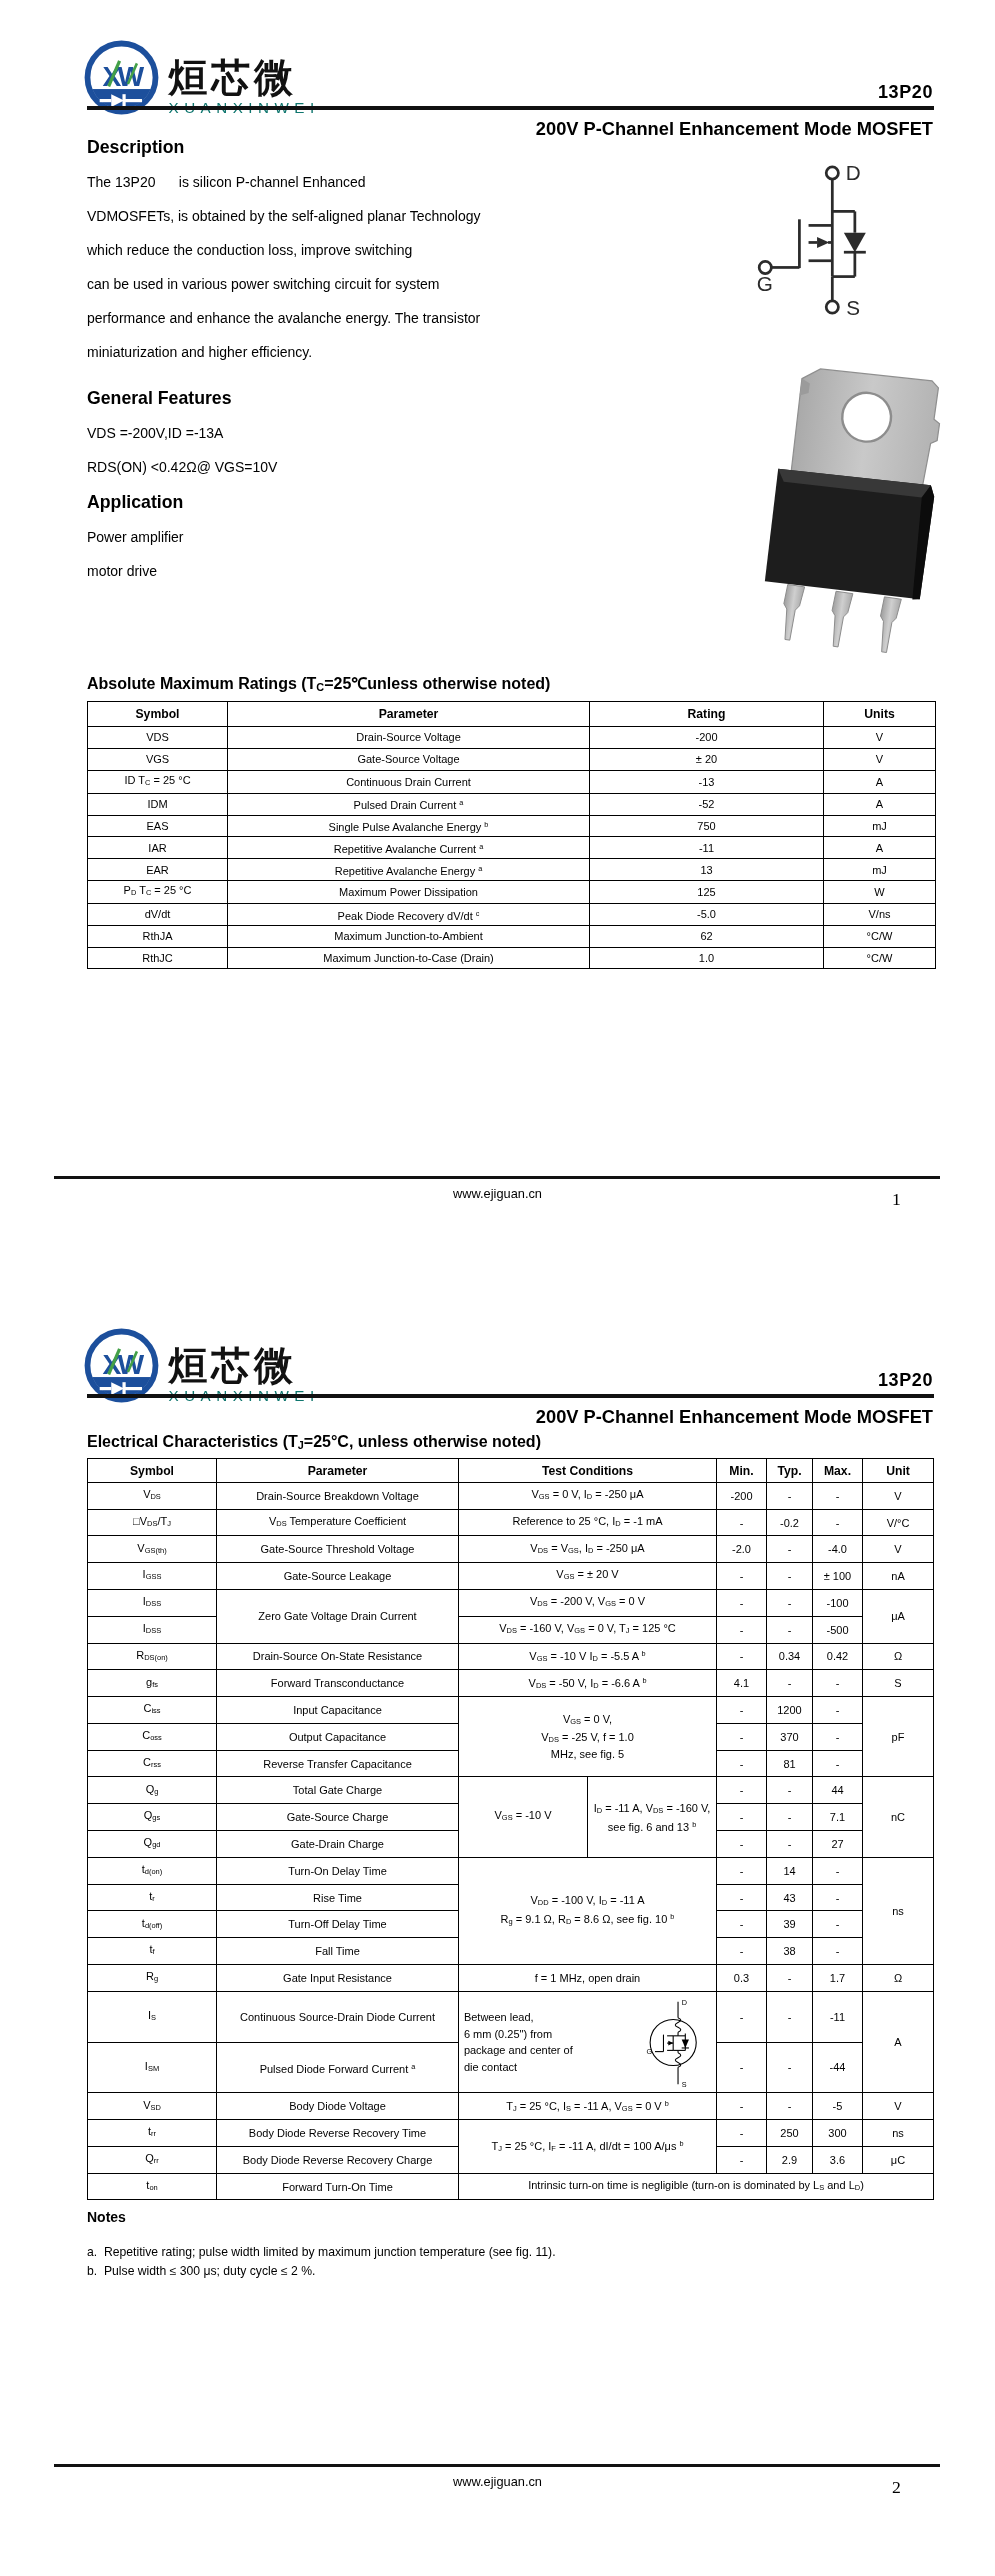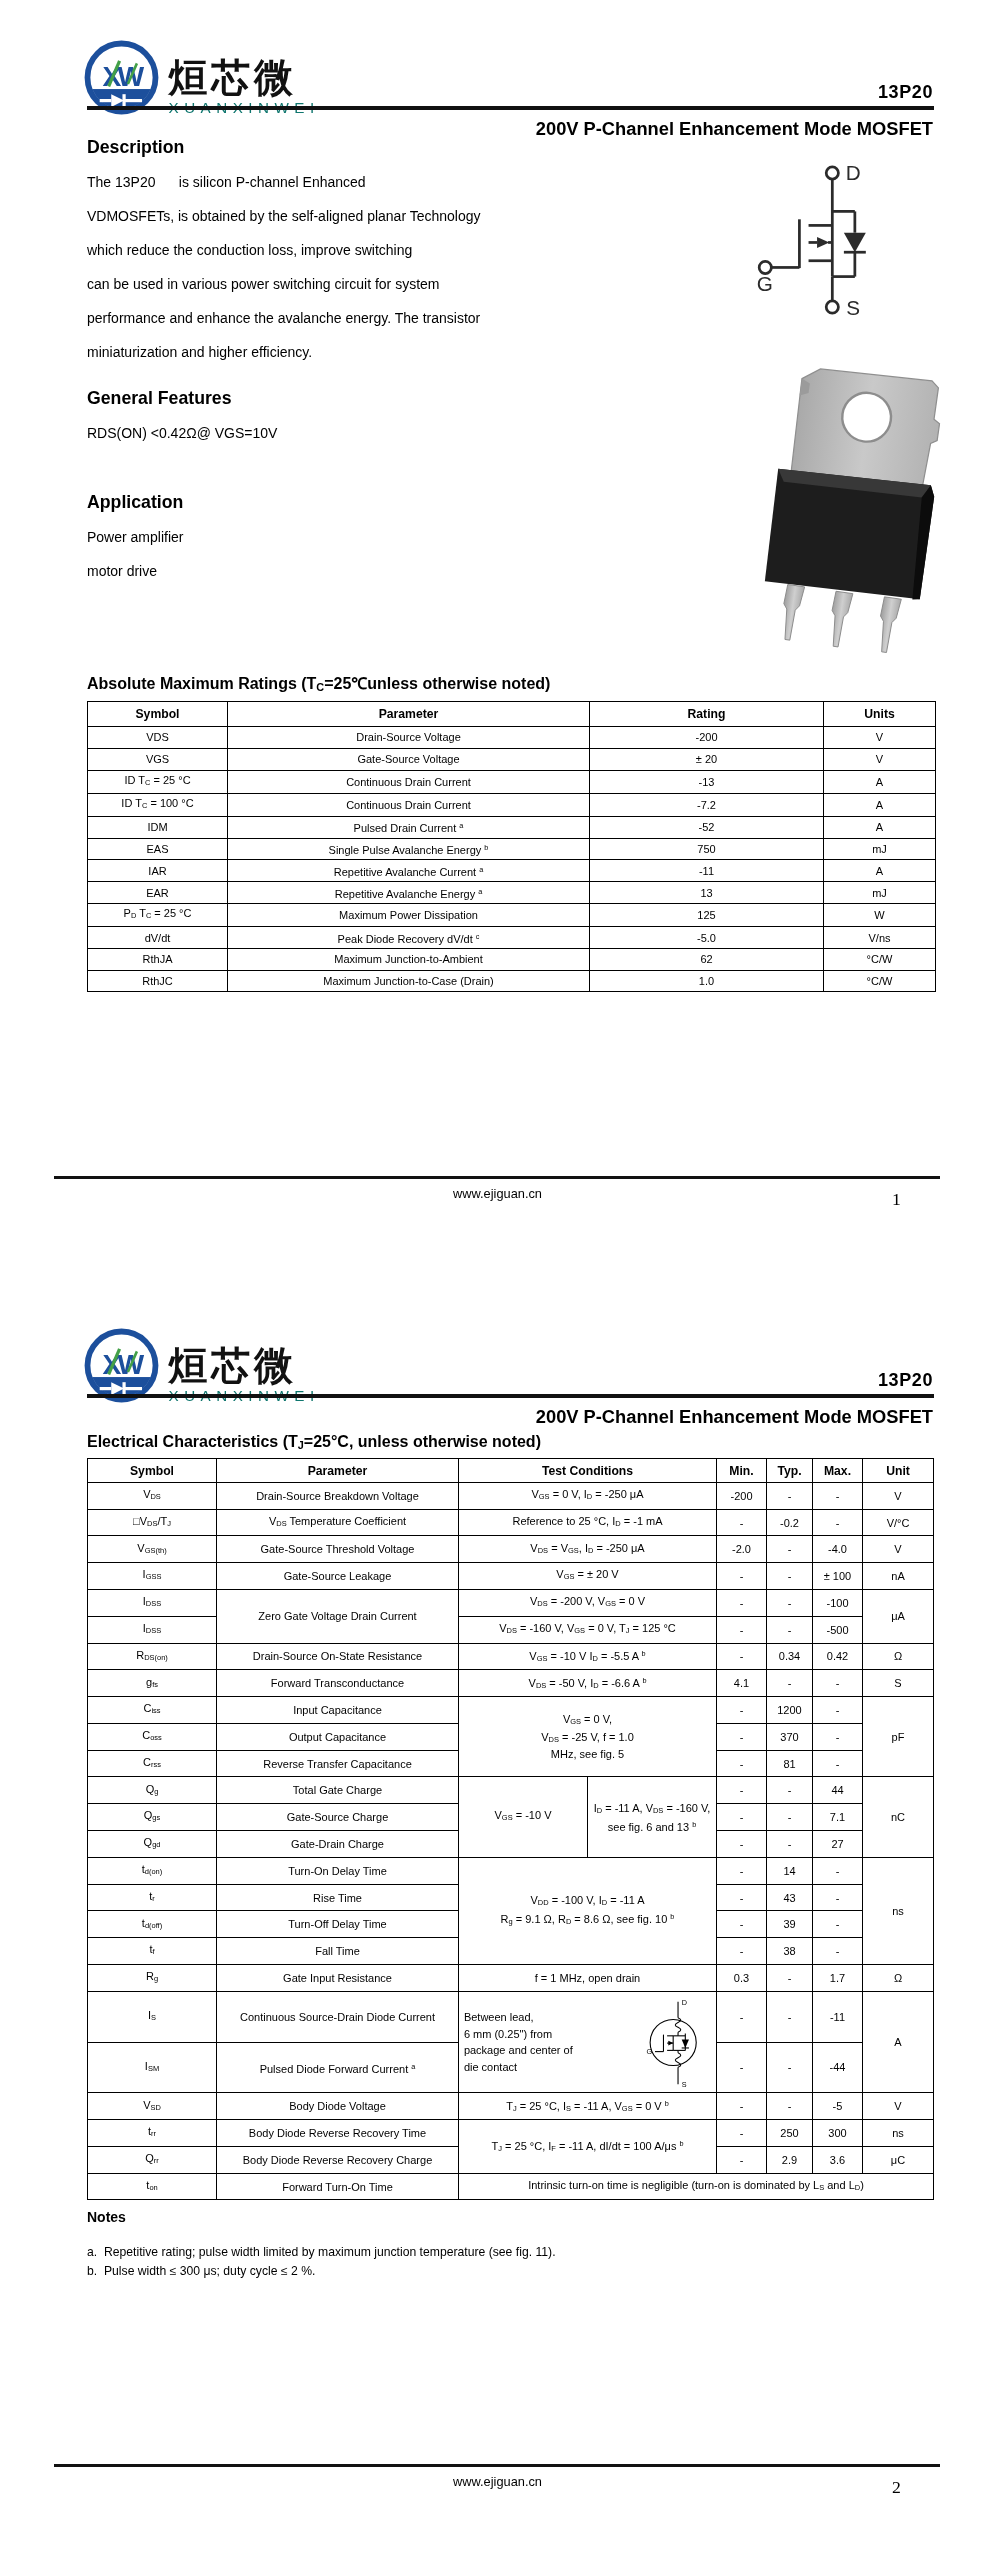--- a/index.html
+++ b/index.html
@@ -99,20 +99,21 @@
       <div class="tline">which reduce the conduction loss, improve switching</div>
       <div class="tline">can be used in various power switching circuit for system</div>
       <div class="tline">performance and enhance the avalanche energy. The transistor</div>
       <div class="tline">miniaturization and higher efficiency.</div>
     </div>
   </div>
 
   <div class="sec sec-feat">
     <h2>General Features</h2>
     <div class="lines">
+      <div class="tline">VDS =-200V,ID =-13A</div>
       <div class="tline">RDS(ON) &lt;0.42Ω@ VGS=10V</div>
     </div>
   </div>
 
   <div class="sec sec-app">
     <h2>Application</h2>
     <div class="lines">
       <div class="tline">Power amplifier</div>
       <div class="tline">motor drive</div>
     </div>
@@ -199,26 +200,20 @@
           <tr>
             <td class="sym">VGS</td>
             <td class="param">Gate-Source Voltage</td>
             <td class="num">± 20</td>
             <td class="unit">V</td>
           </tr>
           <tr>
             <td class="sym">ID T<sub>C</sub> = 25 °C</td>
             <td class="param">Continuous Drain Current</td>
             <td class="num">-13</td>
-            <td class="unit">A</td>
-          </tr>
-          <tr>
-            <td class="sym">ID T<sub>C</sub> = 100 °C</td>
-            <td class="param">Continuous Drain Current</td>
-            <td class="num">-7.2</td>
             <td class="unit">A</td>
           </tr>
           <tr>
             <td class="sym">IDM</td>
             <td class="param">Pulsed Drain Current <sup>a</sup></td>
             <td class="num">-52</td>
             <td class="unit">A</td>
           </tr>
           <tr>
             <td class="sym">EAS</td>

